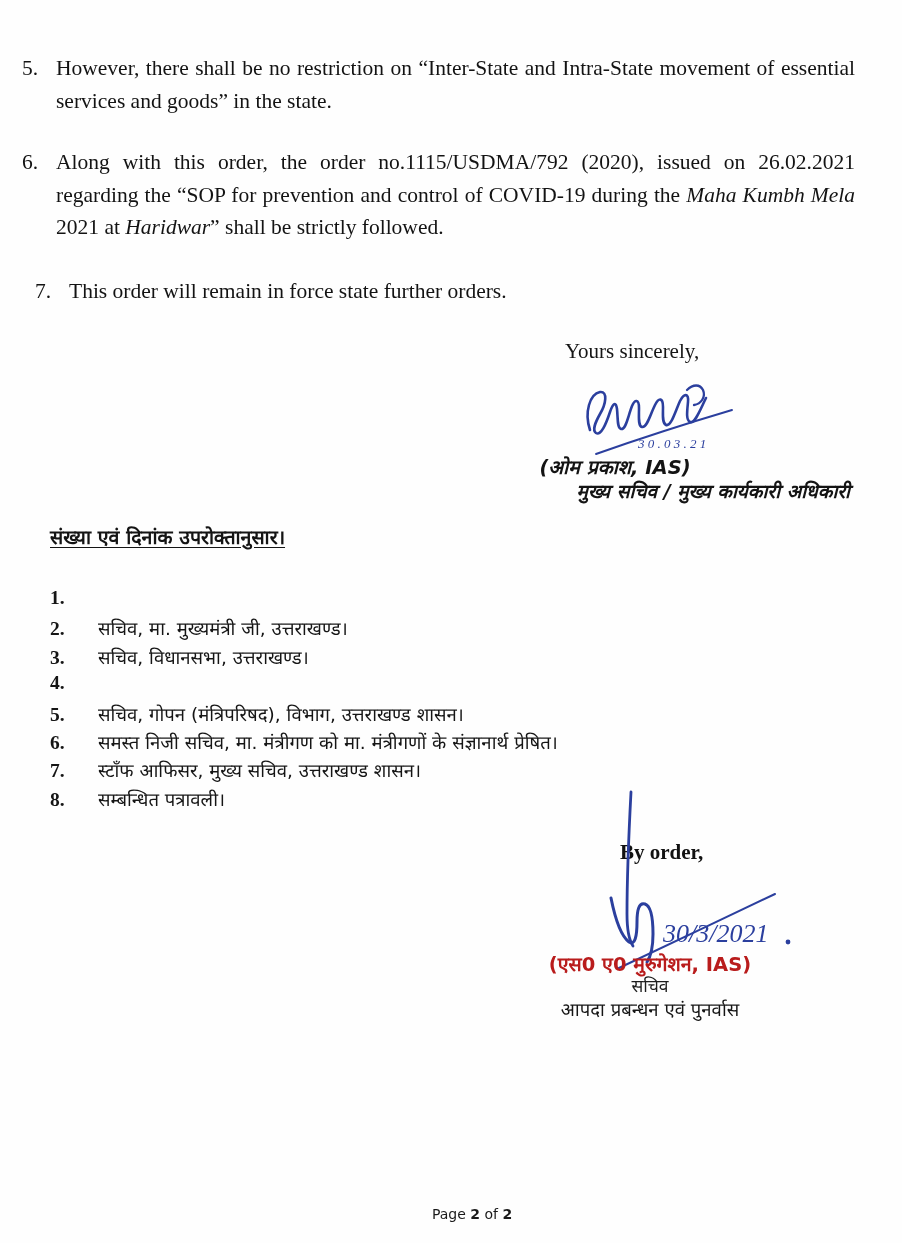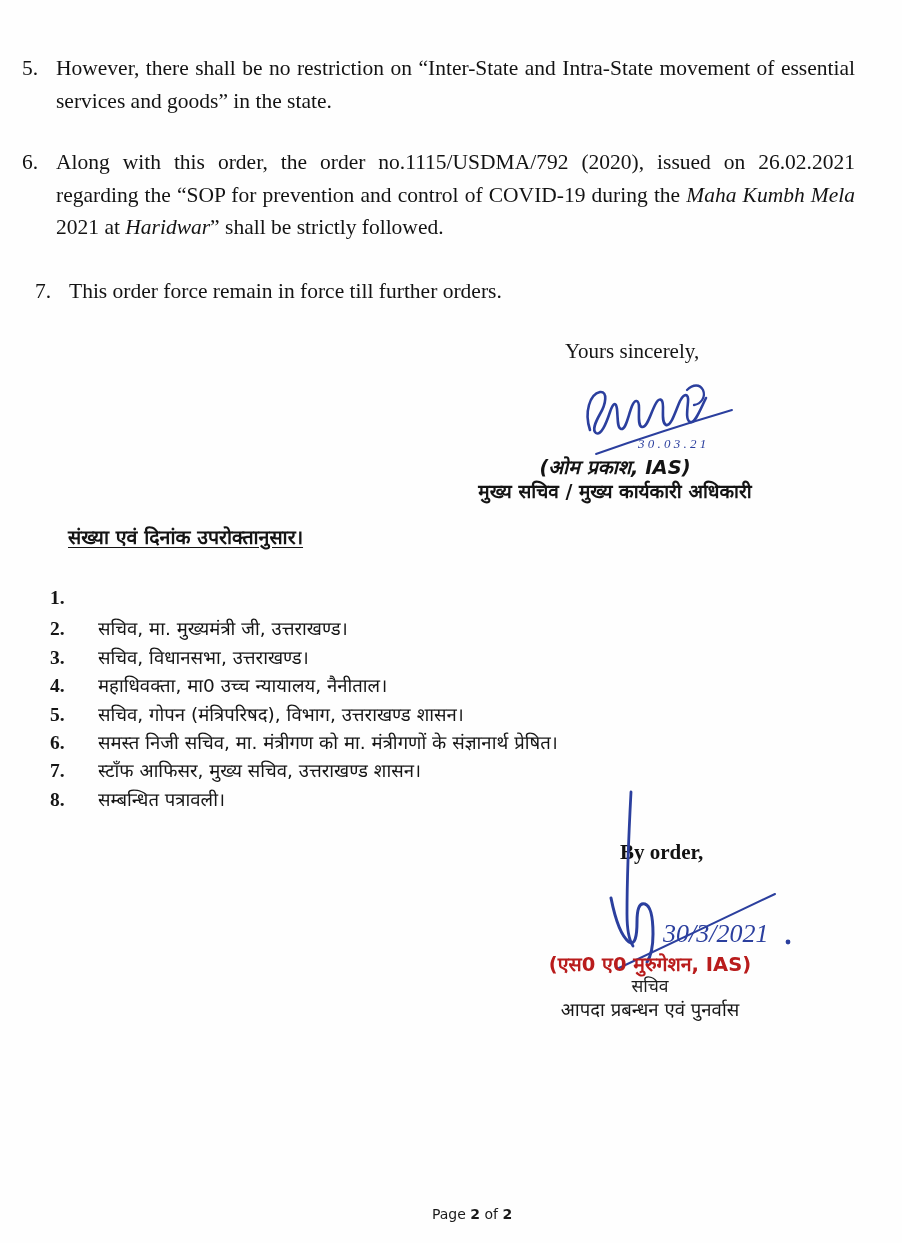--- a/index.html
+++ b/index.html
@@ -67,39 +67,40 @@
     font-weight: 600;
     color: #131313;
     font-family: "DejaVu Sans", "Liberation Sans", sans-serif;
     font-style: italic;
   }
   #sign-desig-1 {
     position: absolute;
     left: 380px;
     top: 478px;
     width: 470px;
-    text-align: center;
+    text-align: right;
     font-size: 19px;
+    font-style: italic;
     font-weight: 600;
     color: #141414;
     font-family: "DejaVu Sans", "Liberation Sans", sans-serif;
   }
 
   
   .hindi-head {
     position: absolute;
     font-family: "DejaVu Sans", "Liberation Sans", sans-serif;
     font-size: 19.5px;
     font-weight: 700;
     color: #141414;
     text-decoration: underline;
     text-underline-offset: 3px;
     white-space: nowrap;
   }
-  #hindi-head-1 { left: 68px; top: 523px; }
+  #hindi-head-1 { left: 50px; top: 523px; }
   #hindi-head-2 { left: 50px; top: 553px; }
 
   
   #hindi-list {
     position: absolute;
     left: 50px;
     top: 587px;
     width: 700px;
   }
   .hlist-item {
@@ -194,21 +195,21 @@
     <span class="body">However, there shall be no restriction on “Inter-State and Intra-State movement of essential services and goods” in the state.</span>
   </div>
 
   <div class="clause" id="clause-6">
     <span class="num">6.</span>
     <span class="body"><span>Along with this order, the order no.1115/USDMA/792 (2020), issued on 26.02.2021 regarding the “SOP for prevention and control of COVID-19 during the </span><i>Maha Kumbh Mela</i><span> 2021 at </span><i>Haridwar</i><span>” shall be strictly followed.</span></span>
   </div>
 
   <div class="clause" id="clause-7">
     <span class="num">7.</span>
-    <span class="body nojust">This order force remain in force till further orders.</span>
+    <span class="body nojust">This order will remain in force state further orders.</span>
   </div>
 
   <div id="yours-sincerely">Yours sincerely,</div>
 
   <svg class="ink" id="ink-1" width="200" height="95" viewBox="0 0 200 95">
     <g fill="none" stroke="#2b3f9e" stroke-linecap="round" stroke-linejoin="round">
       <path d="M30 62 C24 44,30 26,40 24 C48 23,46 36,40 46 C35 55,32 62,36 65 C41 68,46 56,50 44
                C53 35,56 33,57 41 C58 50,57 60,61 61 C66 62,68 48,72 38 C75 31,79 31,79 40
                C79 49,78 58,82 59 C87 60,90 47,95 37 C99 29,103 30,103 39 C103 47,102 55,106 57
                C111 59,115 44,120 33 C124 25,129 25,128 34 C127 44,126 52,130 54 C135 56,140 42,146 30" stroke-width="2.6"></path>
@@ -232,21 +233,20 @@
     <div class="hlist-item">
       <span class="hnum">2.</span>
       <span class="htext">सचिव, मा. मुख्यमंत्री जी, उत्तराखण्ड।</span>
     </div>
     <div class="hlist-item">
       <span class="hnum">3.</span>
       <span class="htext">सचिव, विधानसभा, उत्तराखण्ड।</span>
     </div>
     <div class="hlist-item">
       <span class="hnum">4.</span>
-      <span class="htext">महाधिवक्ता, मा0 उच्च न्यायालय, नैनीताल।</span>
     </div>
     <div class="hlist-item">
       <span class="hnum">5.</span>
       <span class="htext">सचिव, गोपन (मंत्रिपरिषद), विभाग, उत्तराखण्ड शासन।</span>
     </div>
     <div class="hlist-item">
       <span class="hnum">6.</span>
       <span class="htext">समस्त निजी सचिव, मा. मंत्रीगण को मा. मंत्रीगणों के संज्ञानार्थ प्रेषित।</span>
     </div>
     <div class="hlist-item">

